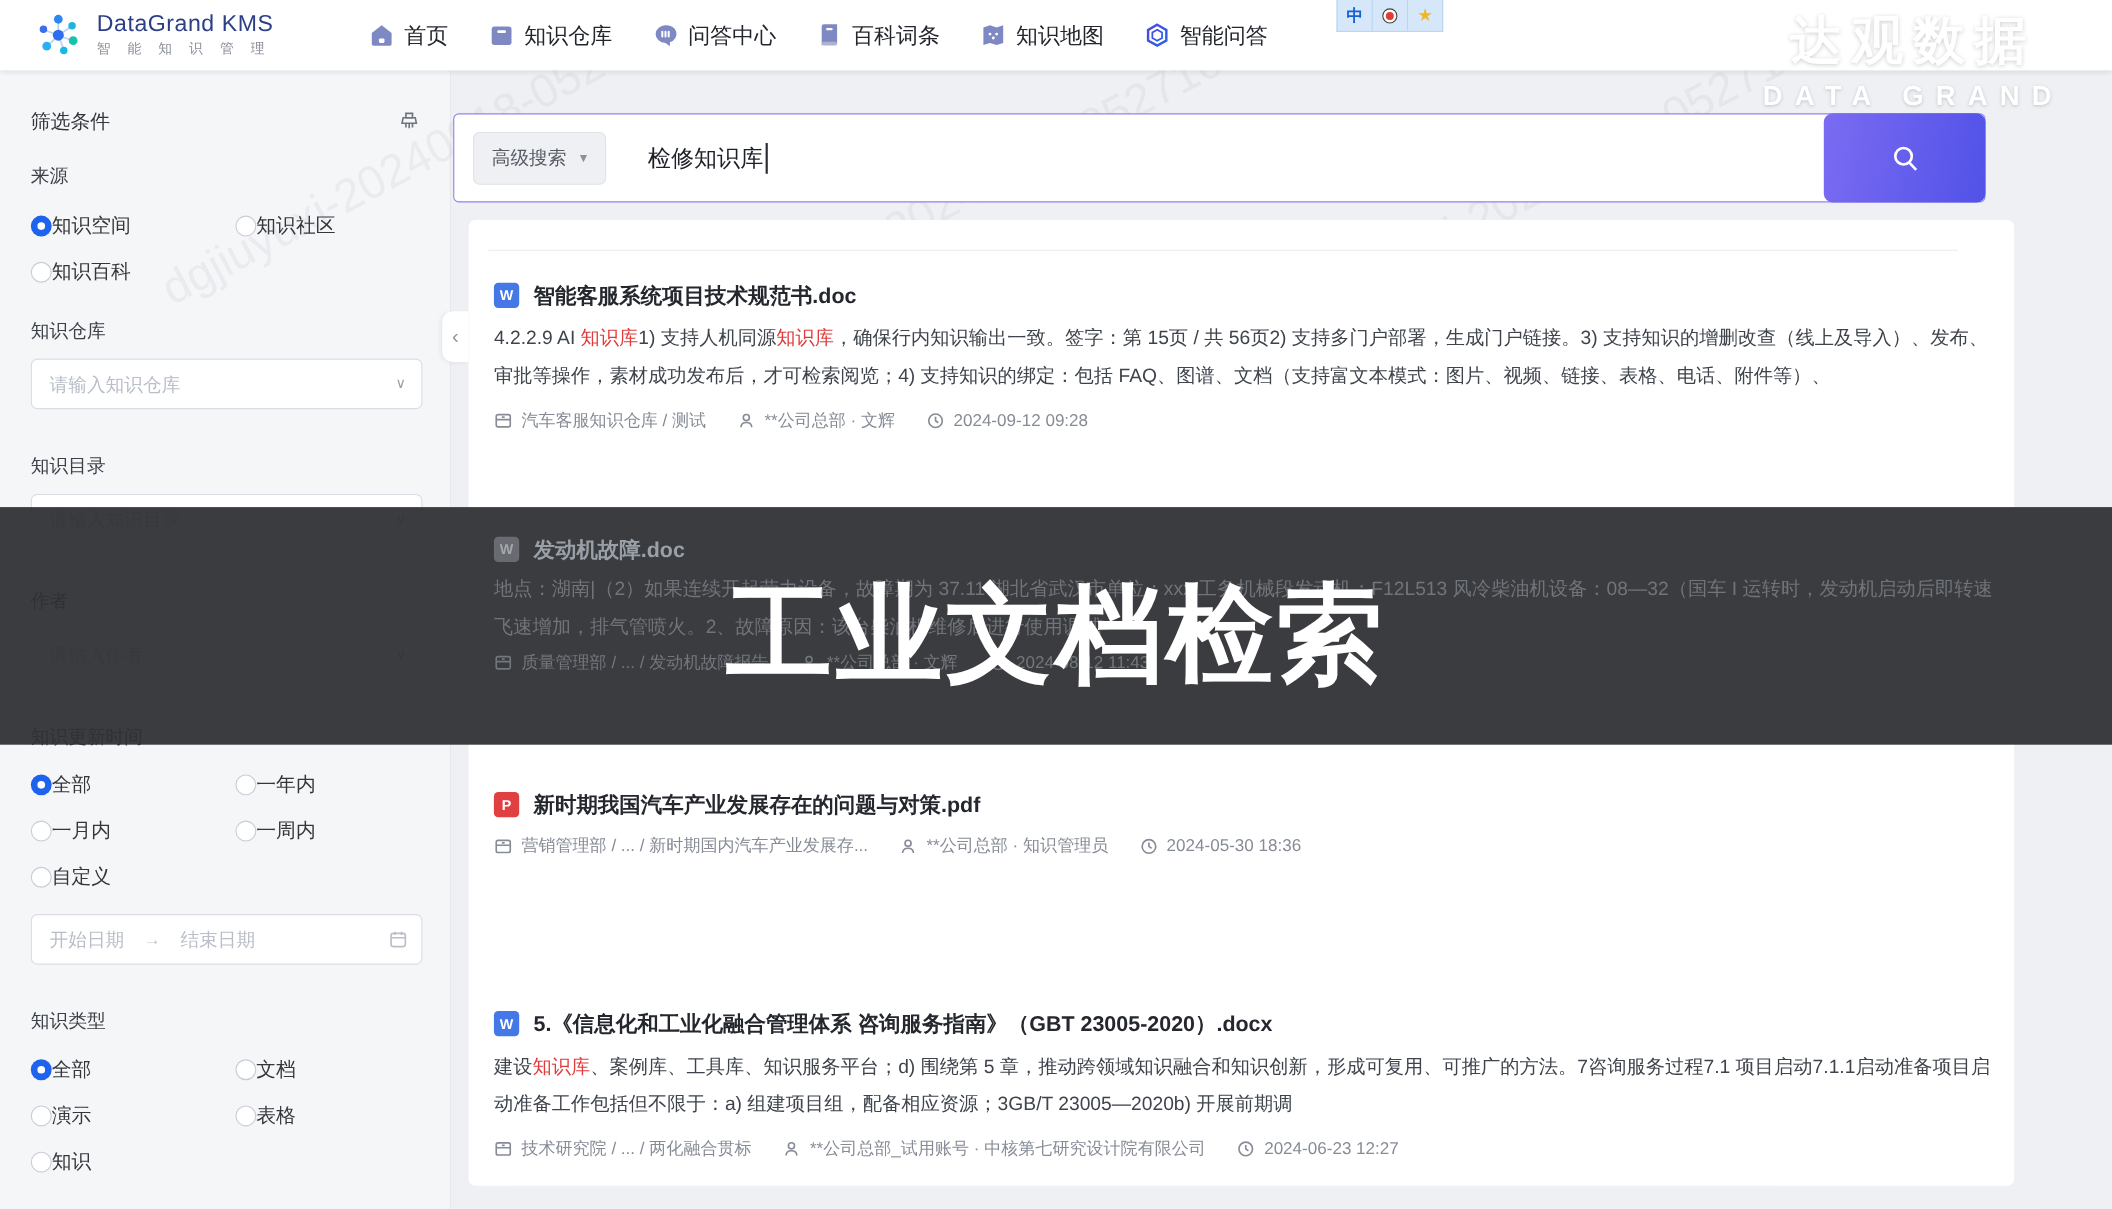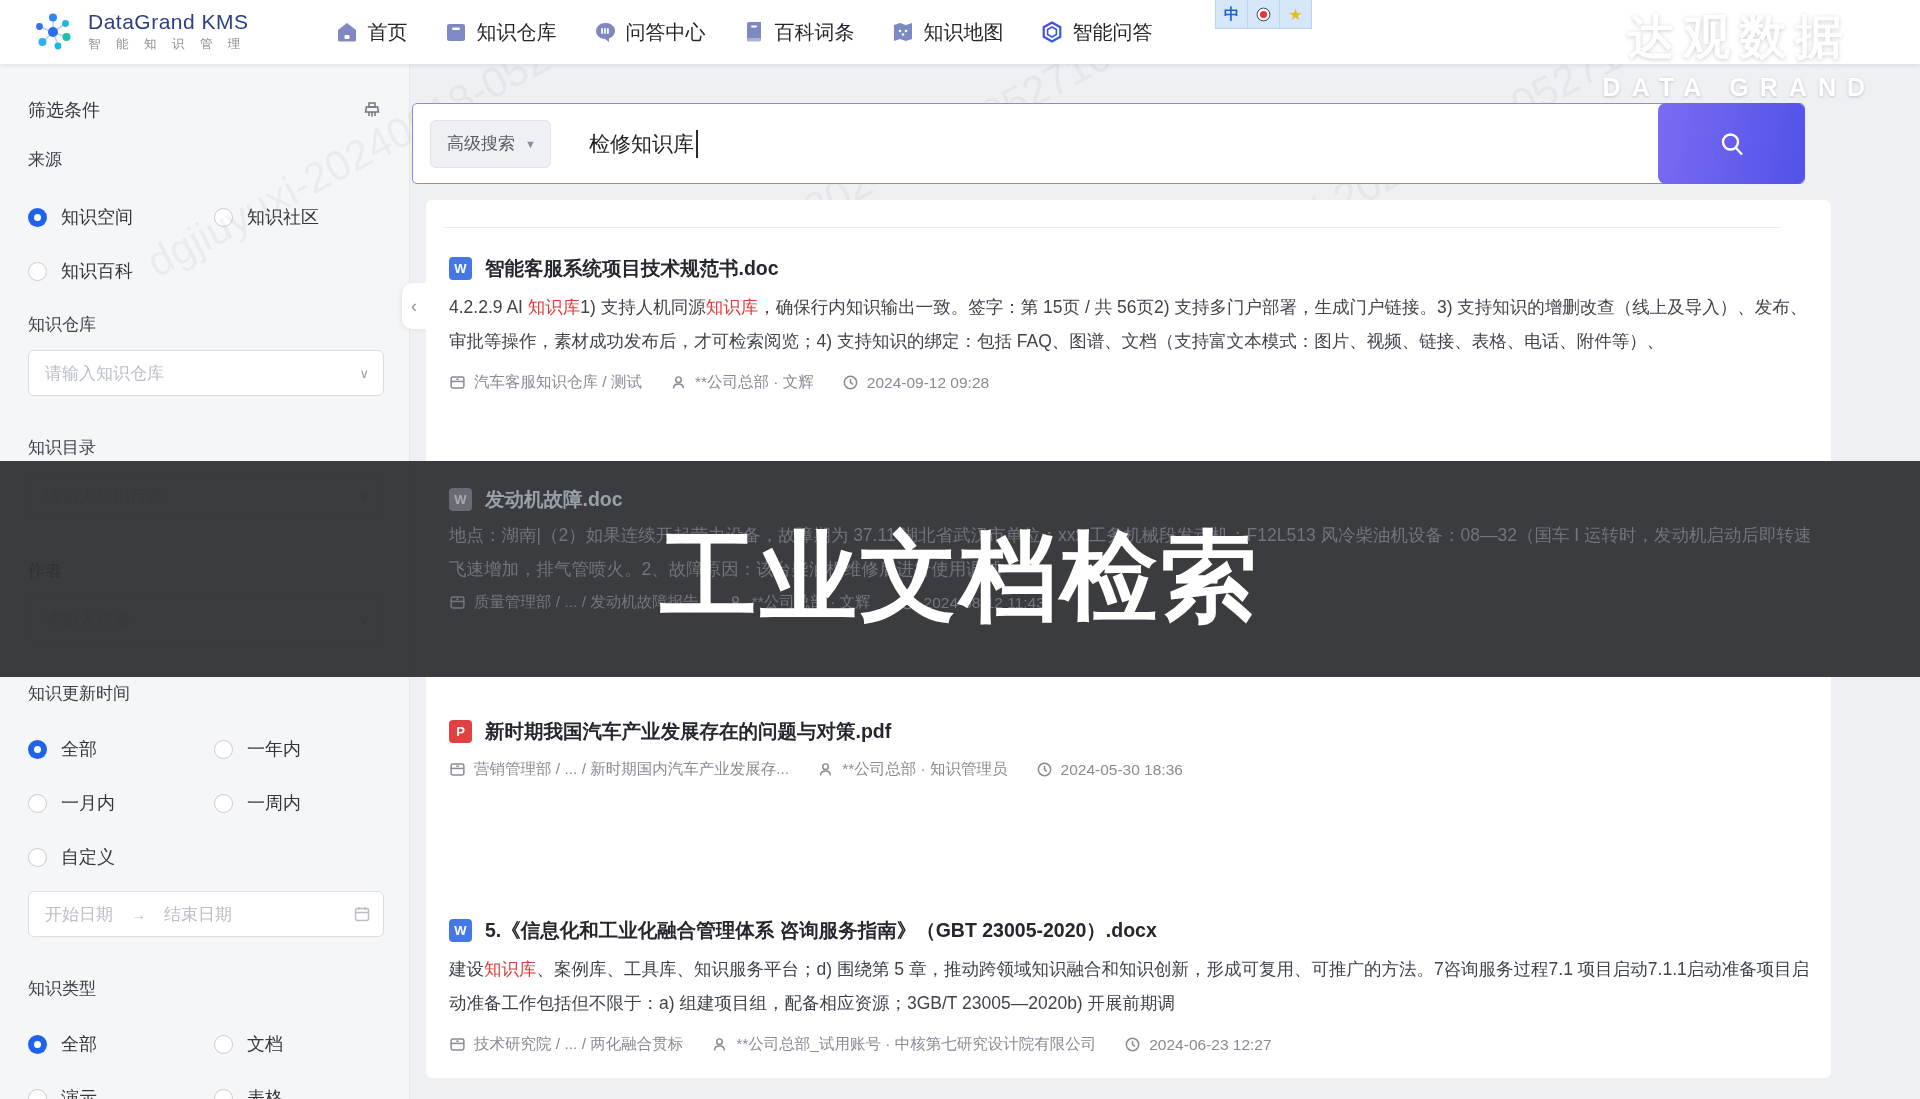--- a/index.html
+++ b/index.html
@@ -30,21 +30,21 @@
 
   
   .sidebar{position:absolute;top:0;left:0;bottom:0;width:410px;background:#f5f6f8;
            border-right:1px solid #e6e8ec;padding:0 0 0 28px;box-sizing:border-box;}
   .sb-head{display:flex;align-items:center;justify-content:space-between;margin:34px 26px 0 0;}
   .sb-title{font-size:18px;color:#33373d;}
   .sb-clear{width:22px;height:22px;cursor:pointer;display:inline-flex;}
   .sb-label{font-size:17px;color:#3c4048;margin-top:30px;}
   .sb-label.gap-lg{margin-top:40px;}
   .radio-grid{display:grid;grid-template-columns:186px 170px;row-gap:18px;margin-top:22px;}
-  .radio-opt{display:flex;align-items:center;gap:14px;cursor:pointer;margin-top:12px;}
+  .radio-opt{display:flex;align-items:center;cursor:pointer;}
   .rlabel{font-size:18px;color:#33373b;}
   .rdot{width:19px;height:19px;border-radius:50%;border:1.5px solid #c8ccd5;background:#fff;box-sizing:border-box;flex:0 0 auto;}
   .rdot.sel{border:none;background:#1f62ee;position:relative;}
   .rdot.sel::after{content:'';position:absolute;left:6px;top:6px;right:6px;bottom:6px;background:#fff;border-radius:50%;}
   .sb-select{margin-top:14px;width:356px;height:46px;background:#fff;border:1px solid #dadde4;
              border-radius:6px;display:flex;align-items:center;justify-content:space-between;
              padding:0 14px 0 16px;box-sizing:border-box;cursor:pointer;}
   .placeholder{font-size:17px;color:#b9bec8;}
   .chev{color:#9ba0aa;font-size:13px;}
   .daterange{margin-top:22px;width:356px;height:46px;background:#fff;border:1px solid #dadde4;

